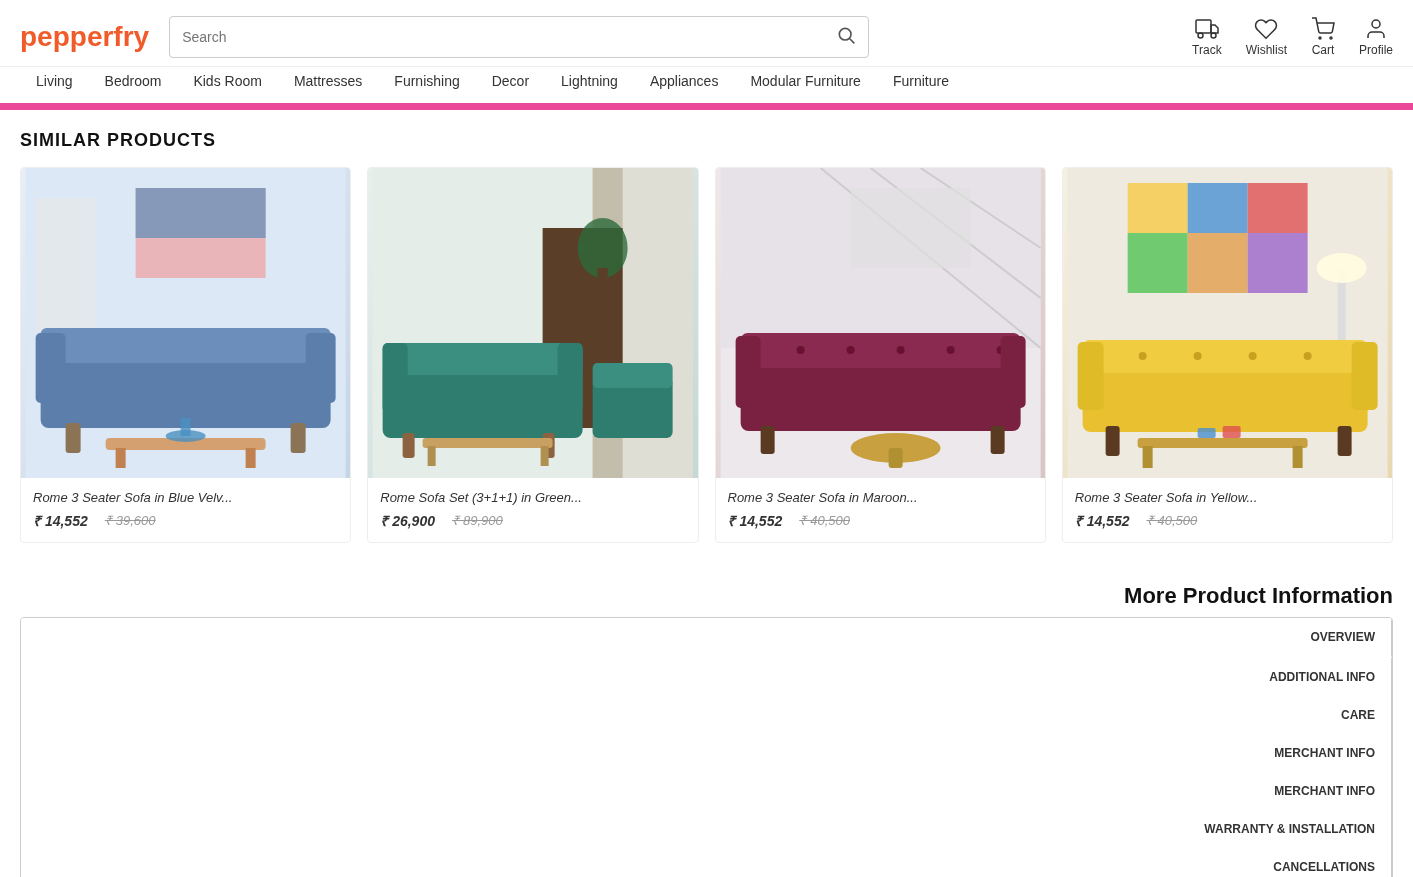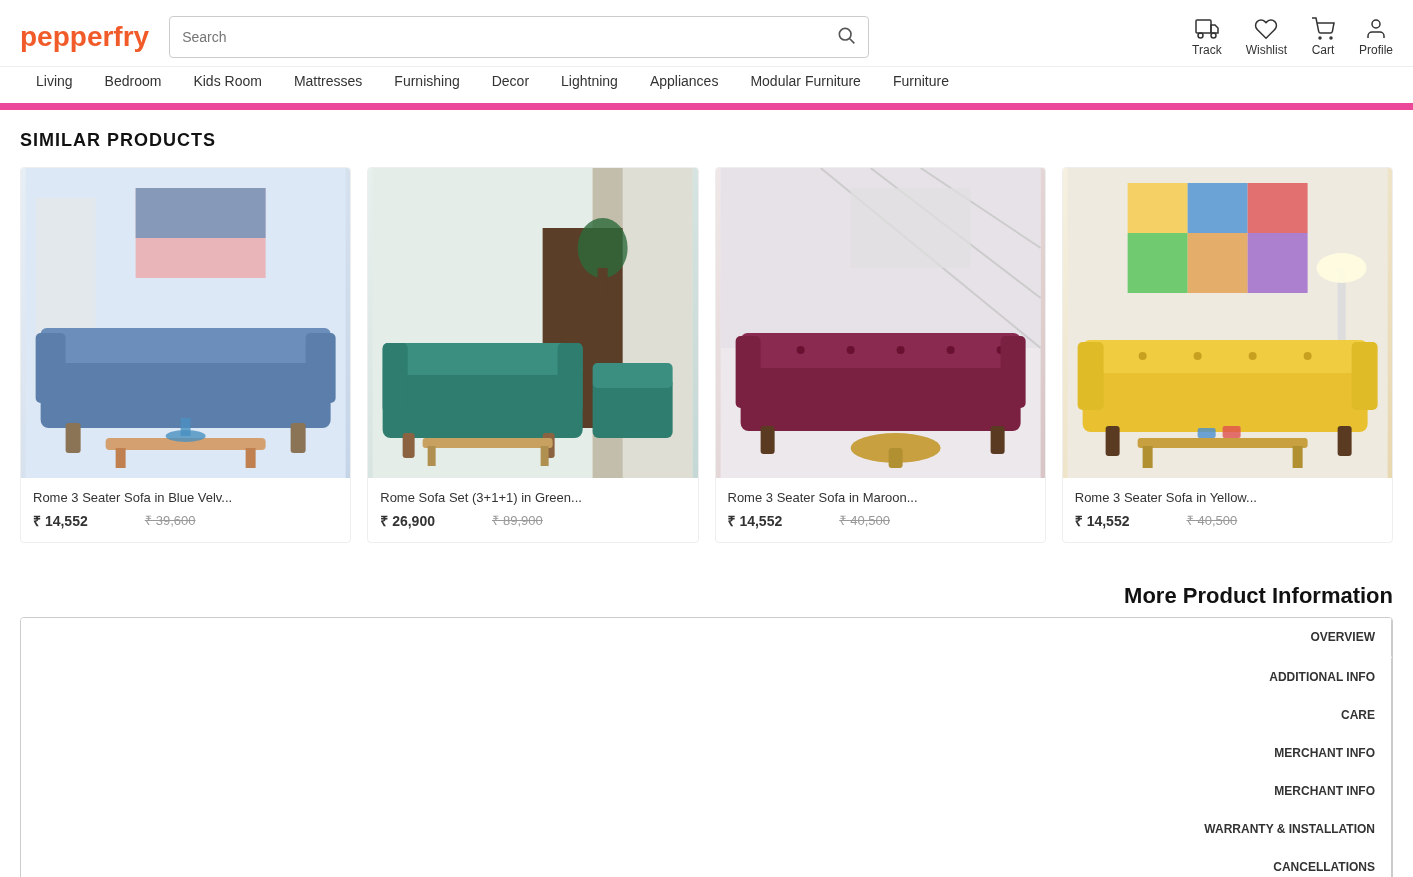--- a/index.html
+++ b/index.html
@@ -101,20 +101,21 @@
       grid-template-columns: repeat(4, 1fr);
       gap: 16px;
       margin-bottom: 40px;
     }
     .product-card {
       border: 1px solid #eee;
       border-radius: 4px;
       overflow: hidden;
       cursor: pointer;
       background: #fff;
+      font-style: italic;
     }
     .product-image {
       width: 100%;
       height: 310px;
       overflow: hidden;
     }
     .product-info {
       padding: 12px;
     }
     .product-name {
@@ -131,21 +132,20 @@
     }
     .price-current {
       font-size: 14px;
       font-weight: bold;
       color: #333;
     }
     .price-original {
       font-size: 13px;
       color: #999;
       text-decoration: line-through;
-      margin-left: 40px;
     }
 
     
     .product-info-section {
       margin-bottom: 20px;
       text-align: right;
     }
     .product-info-title {
       font-size: 22px;
       font-weight: bold;

